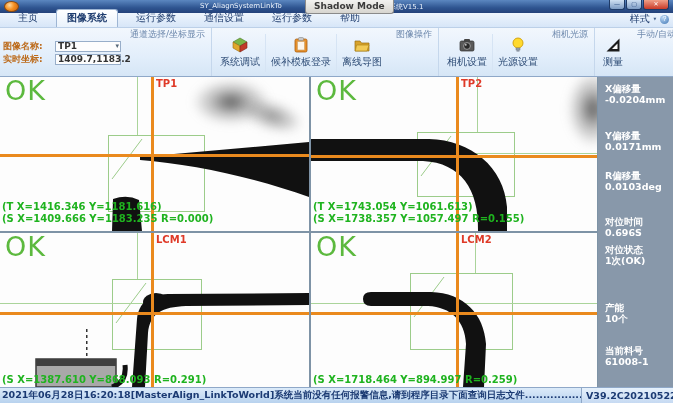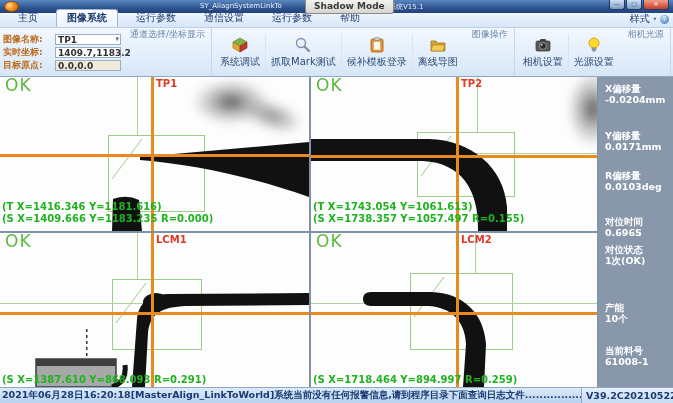--- a/index.html
+++ b/index.html
@@ -46,21 +46,21 @@
   .rbtn-label { font-size:10px; color:#2c4a74; white-space:nowrap; margin-top:1px; }
   .rfill { flex:1; }
 
   
   .main { position:relative; height:310px; background:#7e93a6; }
   .vp { position:absolute; background:#fdfdfd; overflow:hidden; }
   #vp1 { left:0; top:0; width:309px; height:154px; }
   #vp2 { left:311px; top:0; width:286px; height:154px; }
   #vp3 { left:0; top:156px; width:309px; height:154px; }
   #vp4 { left:311px; top:156px; width:286px; height:154px; }
-  .ok { position:absolute; left:5px; top:-2px; font-size:17px; font-weight:500; letter-spacing:1px; color:#5cb93e; z-index:9; }
+  .ok { position:absolute; left:5px; top:-2px; font-size:27px; font-weight:500; letter-spacing:1px; color:#5cb93e; z-index:9; }
   .cam-label { position:absolute; top:1px; font-size:10px; font-weight:bold; color:#df3a28; z-index:9; }
   .ovline { position:absolute; top:0; bottom:0; width:3px; background:#ea8a1e; z-index:7; }
   .ohline { position:absolute; left:0; right:0; height:3px; background:#ea8a1e; z-index:7; }
   .grect { position:absolute; border:1px solid #9ccc8a; z-index:3; }
   .gdiag { position:absolute; z-index:3; }
   .gvline { position:absolute; width:1px; background:#aad49a; z-index:3; }
   .ghline { position:absolute; left:0; right:0; height:1px; background:#aad49a; z-index:3; }
   .shape { position:absolute; left:0; top:0; z-index:5; }
   .blob { position:absolute; filter:blur(5px); border-radius:50%; z-index:2; }
   .coords { position:absolute; left:2px; font-size:10px; font-weight:bold; color:#1fb31f; line-height:11.5px; z-index:10; white-space:nowrap; }
@@ -109,45 +109,34 @@
     <div class="rgroup-body">
       <div class="fields">
         <div class="frow">
           <span class="flabel">图像名称:</span>
           <span class="fbox combo">TP1</span>
         </div>
         <div class="frow">
           <span class="flabel">实时坐标:</span>
           <span class="fbox">1409.7,1183.2</span>
         </div>
-        <div class="frow">
-          <span class="flabel">目标原点:</span>
-          <span class="fbox beige">0.0,0.0</span>
-        </div>
       </div>
     </div>
     <div class="rgroup-label">通道选择/坐标显示</div>
   </div>
 
   <div class="rgroup">
     <div class="rgroup-body">
       <div class="rbtn">
         <svg class="rbtn-icon" viewBox="0 0 18 18">
           <polygon points="2,6 9,2 16,6 9,10" fill="#7ab648" stroke="#4c7a2a" stroke-width="0.6"></polygon>
           <polygon points="2,6 9,10 9,16 2,12" fill="#e0a82c" stroke="#9a6a14" stroke-width="0.6"></polygon>
           <polygon points="9,10 16,6 16,12 9,16" fill="#c23b2a" stroke="#7e2418" stroke-width="0.6"></polygon>
         </svg>
         <span class="rbtn-label">系统调试</span>
-      </div>
-      <div class="rbtn">
-        <svg class="rbtn-icon" viewBox="0 0 18 18">
-          <circle cx="7" cy="7" r="4.5" fill="#e8f2fa" stroke="#7a93b4" stroke-width="1.4"></circle>
-          <line x1="10.5" y1="10.5" x2="15" y2="15" stroke="#8a8a8a" stroke-width="2.2" stroke-linecap="round"></line>
-        </svg>
-        <span class="rbtn-label">抓取Mark测试</span>
       </div>
       <div class="rbtn">
         <svg class="rbtn-icon" viewBox="0 0 18 18">
           <rect x="3" y="3" width="12" height="13" rx="1.5" fill="#e8912a" stroke="#a85e10" stroke-width="0.8"></rect>
           <rect x="5.5" y="5.5" width="7" height="8.5" fill="#fdf6ec" stroke="#caa06a" stroke-width="0.6"></rect>
           <rect x="6.5" y="1.5" width="5" height="3" rx="1" fill="#c8c8c8" stroke="#8a8a8a" stroke-width="0.6"></rect>
         </svg>
         <span class="rbtn-label">候补模板登录</span>
       </div>
       <div class="rbtn">

